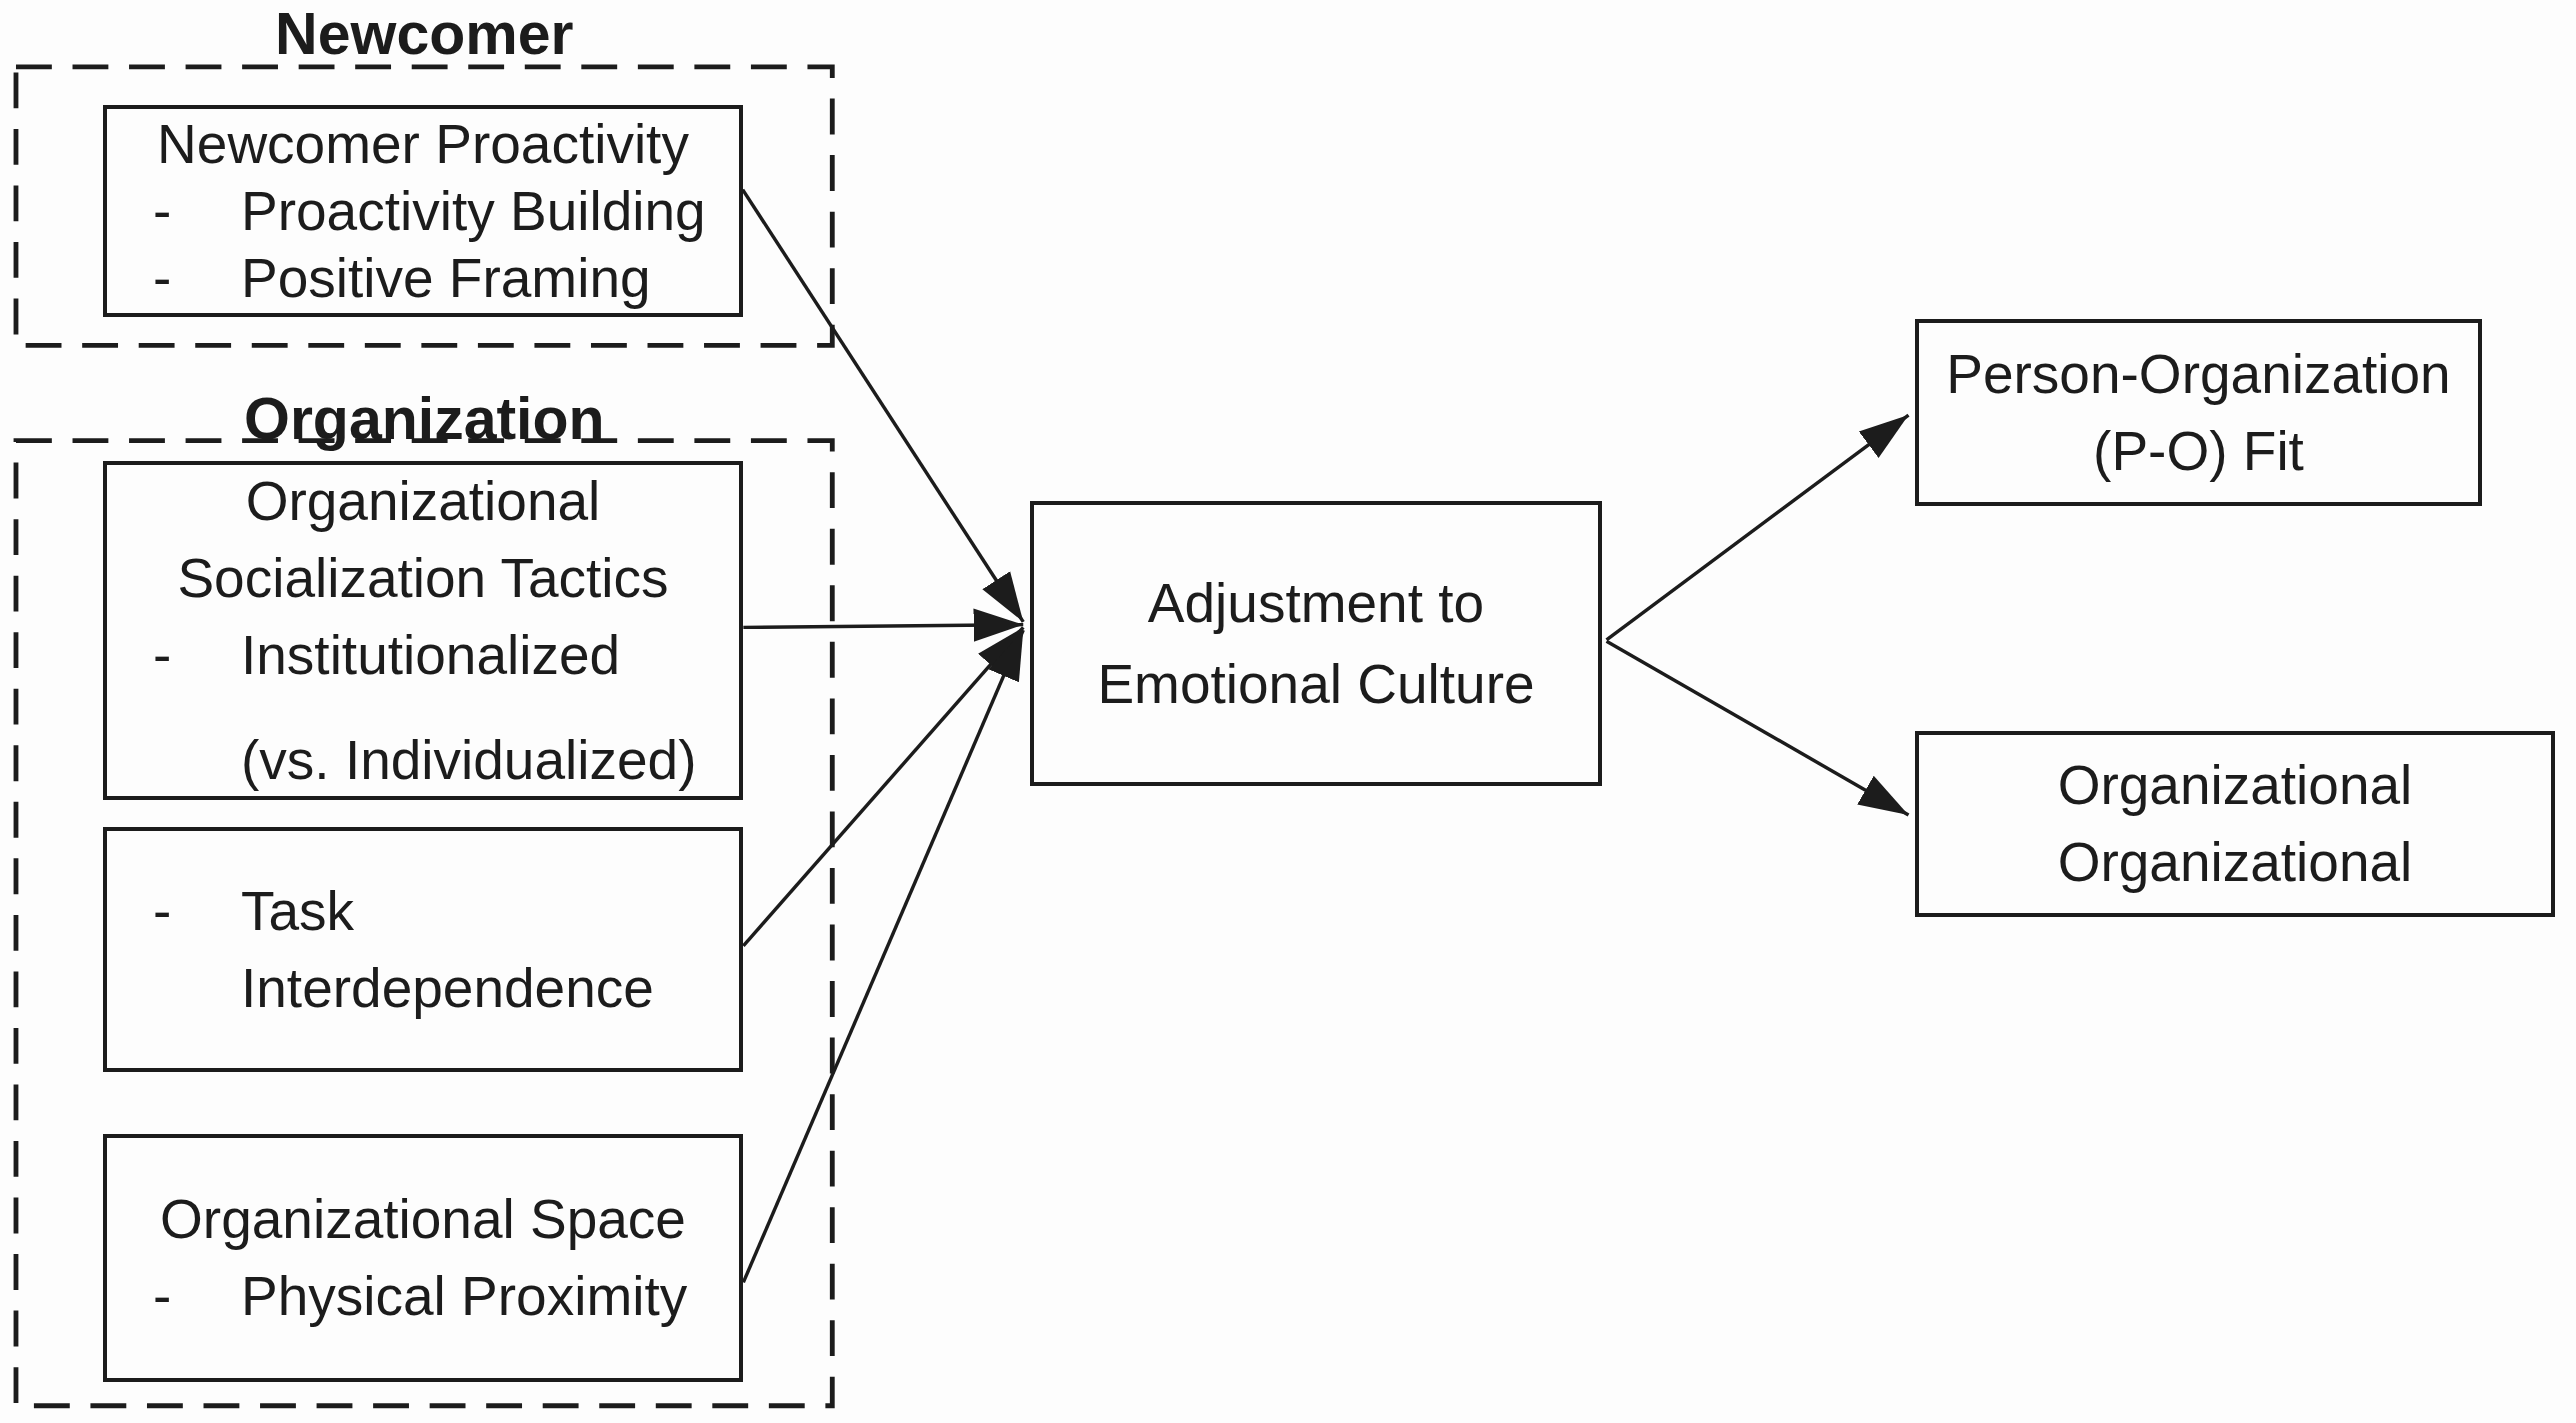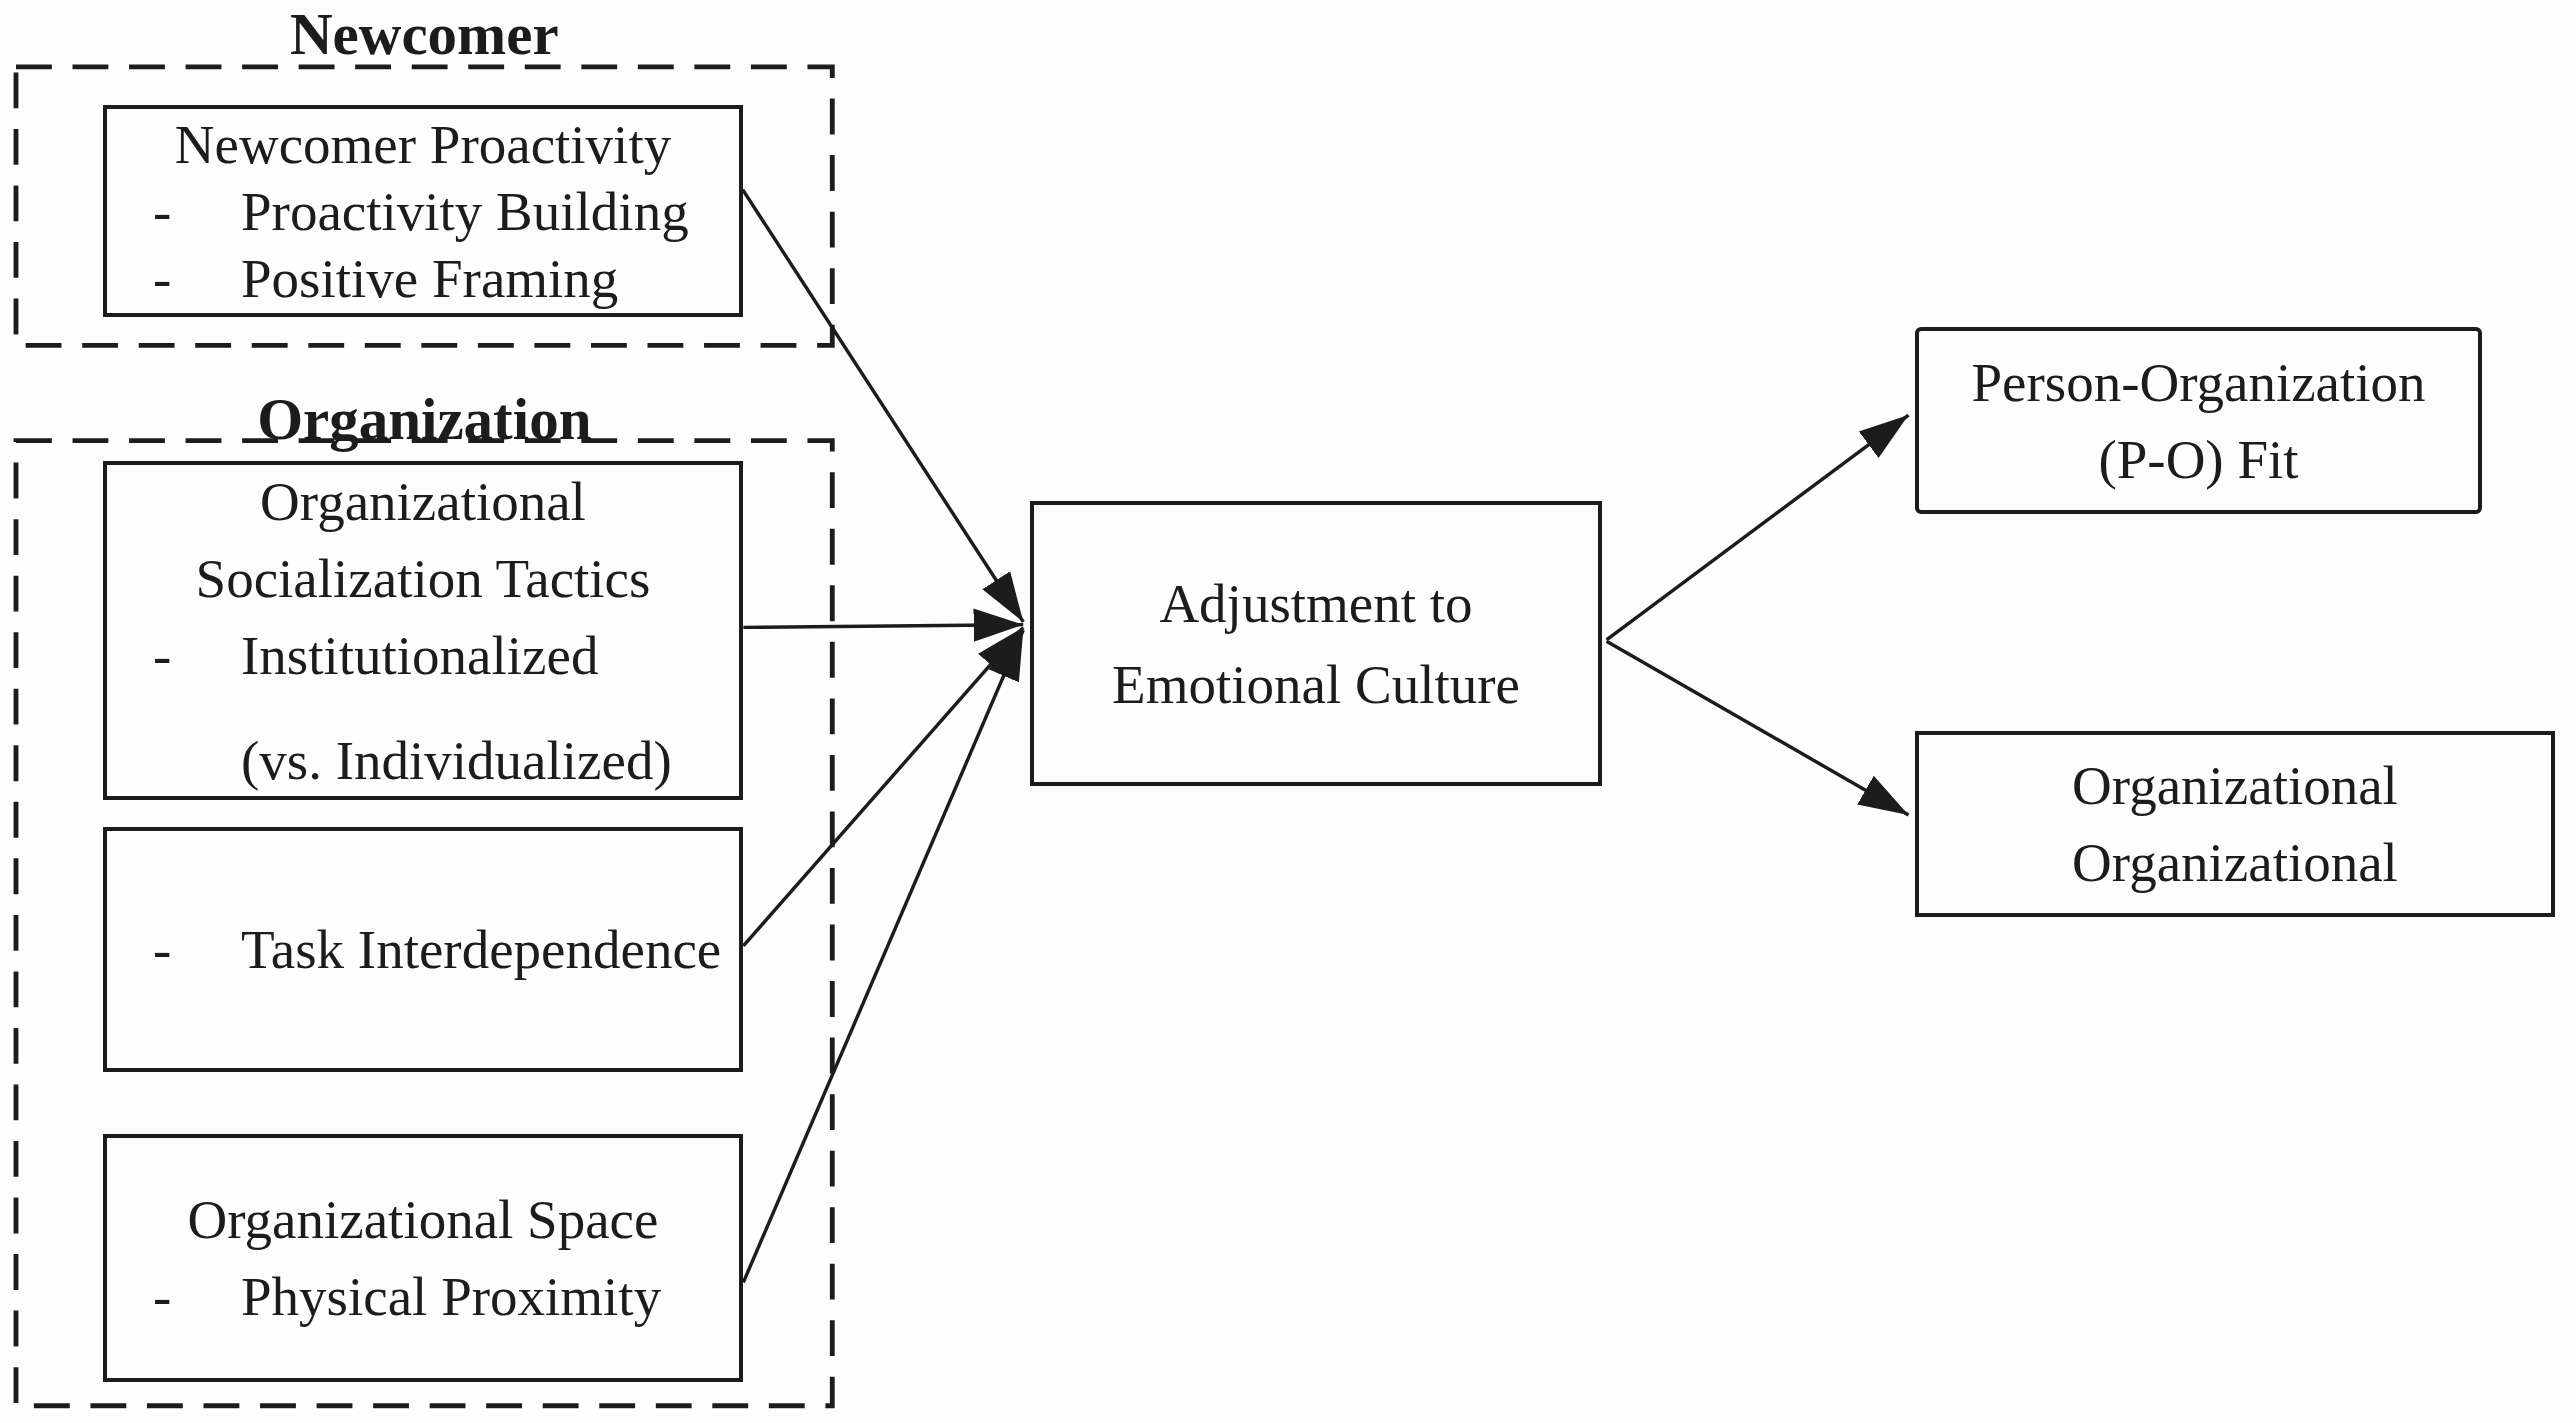--- a/index.html
+++ b/index.html
@@ -4,21 +4,21 @@
 <style>
   * { box-sizing: border-box; }
   html, body { margin: 0; padding: 0; }
   body { background: #ffffff; }
 
   .canvas {
     position: relative;
     width: 2576px;
     height: 1423px;
     background: #fdfdfd;
-    font-family: Liberation Serif, serif;
+    font-family: Liberation Sans, sans-serif;
     color: #1c1c1c;
     overflow: hidden;
   }
 
   svg.arrow-layer {
     position: absolute;
     left: 0; top: 0;
     width: 2576px; height: 1423px;
   }
 
@@ -60,21 +60,21 @@
 
   .bullet { display: flex; align-items: baseline; padding-left: 46px; }
   .bullet .dash { flex: 0 0 88px; width: 88px; }
   .bullet-note { padding-left: 134px; margin-top: 28px; }
 
   #node-newcomer-proactivity { left: 103px;  top: 105px;  width: 640px; height: 212px; line-height: 67px;  }
   #node-socialization        { left: 103px;  top: 461px;  width: 640px; height: 339px; line-height: 77px; }
   #node-job                  { left: 103px;  top: 827px; width: 640px; height: 245px; line-height: 77px; }
   #node-space                { left: 103px;  top: 1134px; width: 640px; height: 248px; line-height: 77px; }
   #node-adjustment           { left: 1030px; top: 501px;  width: 572px; height: 285px; line-height: 81px; }
-  #node-po-fit               { left: 1915px; top: 327px;  width: 567px; height: 187px; line-height: 77px; border-radius: 6px; }
+  #node-po-fit               { left: 1915px; top: 319px;  width: 567px; height: 187px; line-height: 77px; }
   #node-org-identification   { left: 1915px; top: 731px; width: 640px; height: 186px; line-height: 77px; }
 </style>
 </head>
 <body>
 
 <div class="canvas">
 
   <svg class="arrow-layer" viewBox="0 0 3736 2064" width="2576" height="1423" xmlns="http://www.w3.org/2000/svg">
     <defs>
       <marker id="ah" markerUnits="userSpaceOnUse" markerWidth="78" markerHeight="54" refX="72" refY="26" orient="auto">

